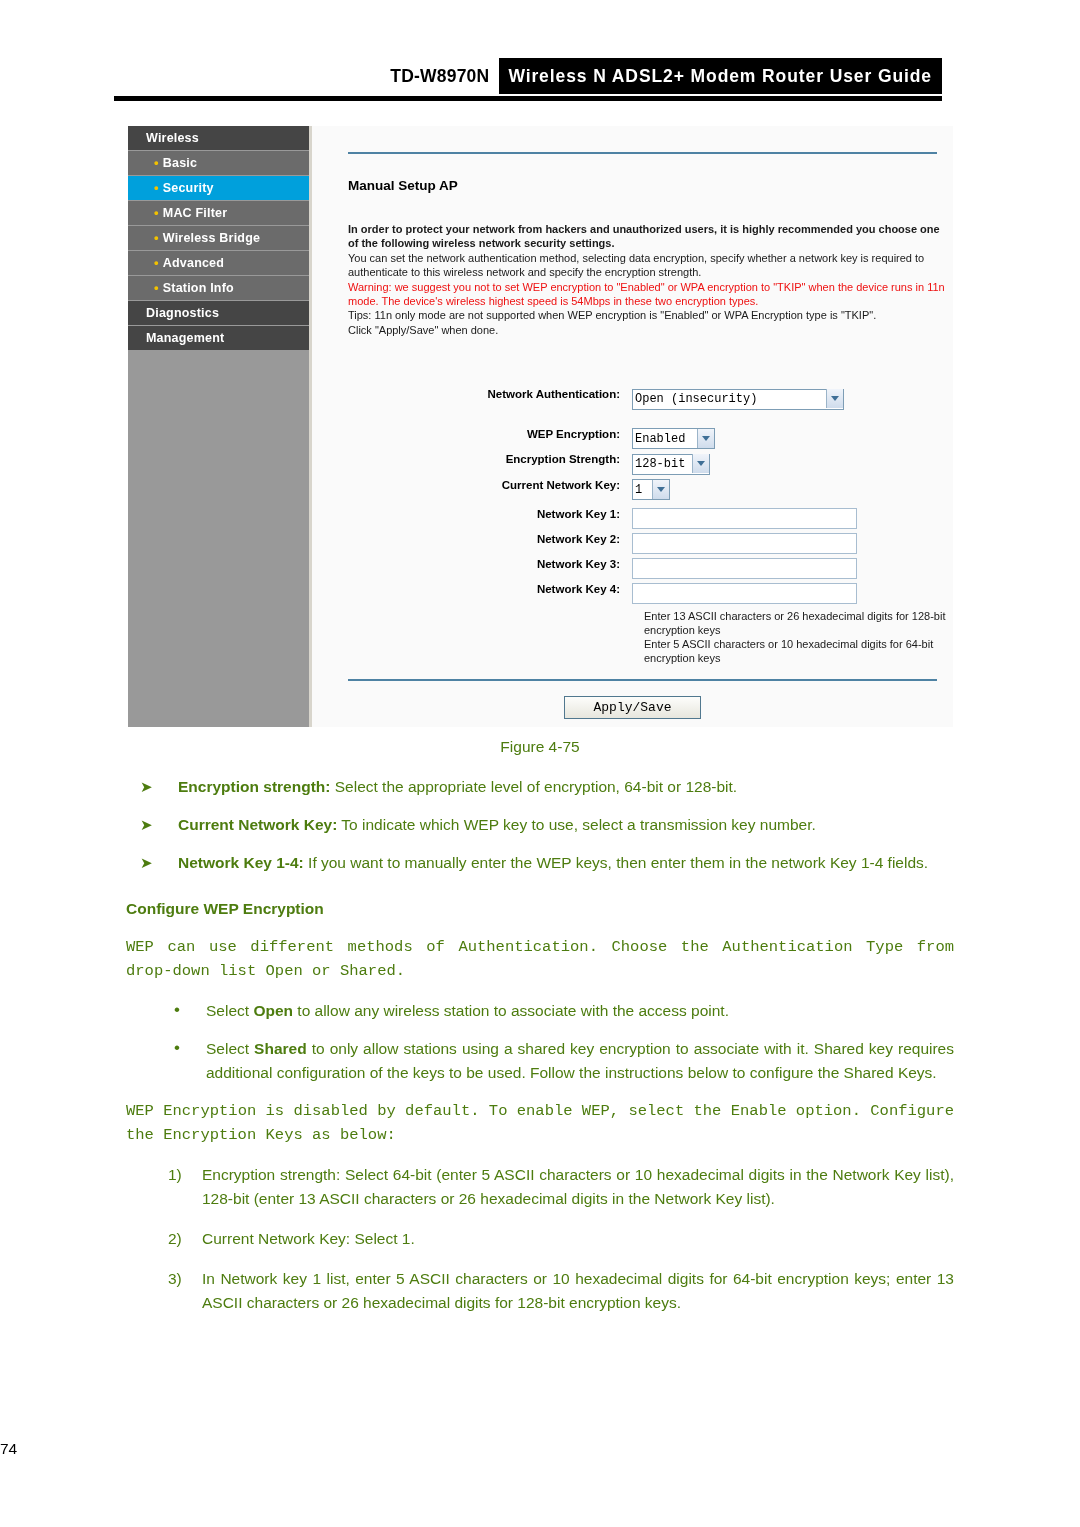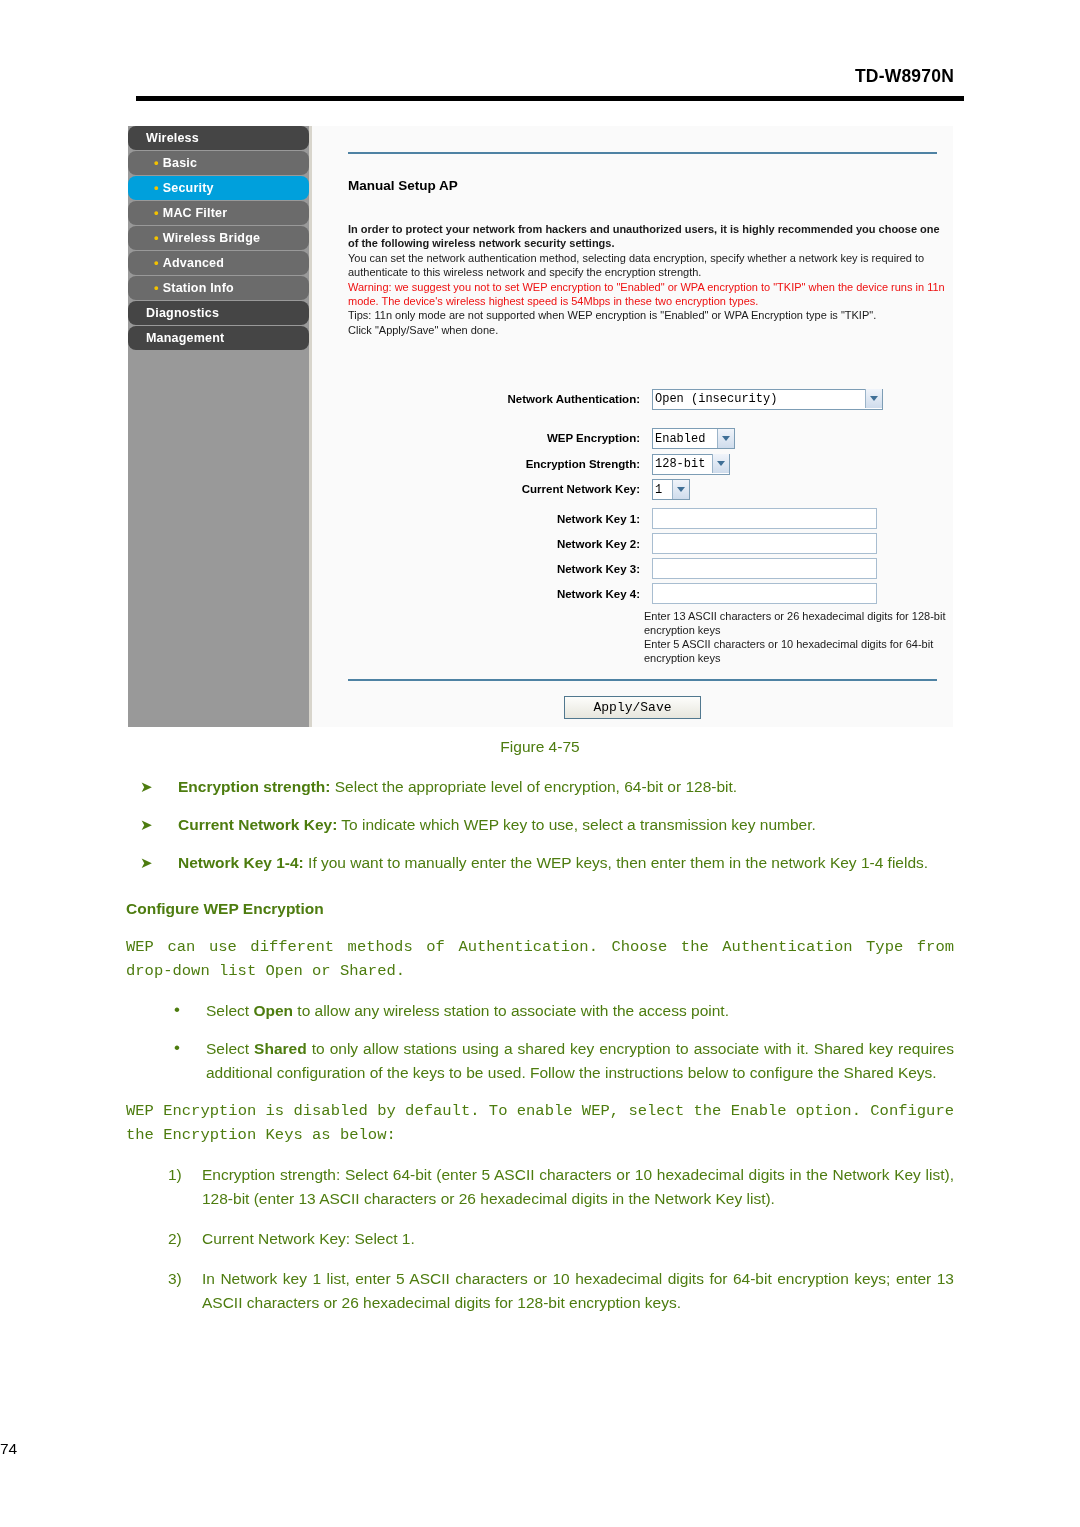--- a/index.html
+++ b/index.html
@@ -12,21 +12,21 @@
     height: 1527px;
     position: relative;
     font-family: "Liberation Sans", sans-serif;
     color: #000;
     overflow: hidden;
   }
 
   
   .page-header {
     position: absolute;
-    left: 136px;
+    left: 114px;
     top: 58px;
     width: 828px;
     height: 44px;
   }
   .header-row {
     display: flex;
     align-items: stretch;
     justify-content: flex-end;
     height: 36px;
   }
@@ -83,21 +83,20 @@
   }
   .nav-item {
     height: 24px;
     margin-bottom: 1px;
     display: flex;
     align-items: center;
     font-size: 12.5px;
     font-weight: bold;
     color: #ffffff;
     letter-spacing: 0.2px;
-    border-radius: 8px;
   }
   .nav-group {
     background: #454545;
     padding-left: 18px;
   }
   .nav-sub {
     background: #6b6b6b;
     padding-left: 26px;
   }
   .nav-sub.active {
@@ -161,23 +160,22 @@
 
   
   .form-area {
     position: absolute;
     left: 0;
     top: 262px;
     width: 100%;
   }
   .frow {
     display: flex;
-    align-items: center;
+    align-items: flex-start;
     margin-bottom: 4px;
-    padding-left: 20px;
   }
   .flabel {
     width: 320px;
     text-align: right;
     padding-right: 12px;
     font-size: 11.5px;
     font-weight: bold;
     color: #000;
     box-sizing: border-box;
   }
@@ -210,21 +208,21 @@
     justify-content: center;
     pointer-events: none;
     box-sizing: border-box;
   }
   .select-arrow::after {
     content: "";
     border-left: 4px solid transparent;
     border-right: 4px solid transparent;
     border-top: 5px solid #3f6f96;
   }
-  .sel-auth { width: 231px; }
+  .sel-auth { width: 212px; }
   .sel-wep  { width: 83px; }
   .sel-str  { width: 78px; }
   .sel-key  { width: 38px; }
 
   input.ui-text {
     width: 225px;
     height: 21px;
     border: 1px solid #a8bdd0;
     background: #ffffff;
     box-sizing: border-box;
@@ -341,20 +339,21 @@
     width: 1080px;
     font-size: 15.5px;
   }
 </style>
 </head>
 <body>
 
 <div class="page-header">
   <div class="header-row">
     <div class="header-model">TD-W8970N</div>
+    <div class="header-banner">Wireless N ADSL2+ Modem Router User Guide</div>
   </div>
   <div class="header-rule"></div>
 </div>
 
 <div class="screenshot">
 
   <div class="ss-sidebar">
     <div class="nav-item nav-group">
       <span>Wireless</span>
     </div>

